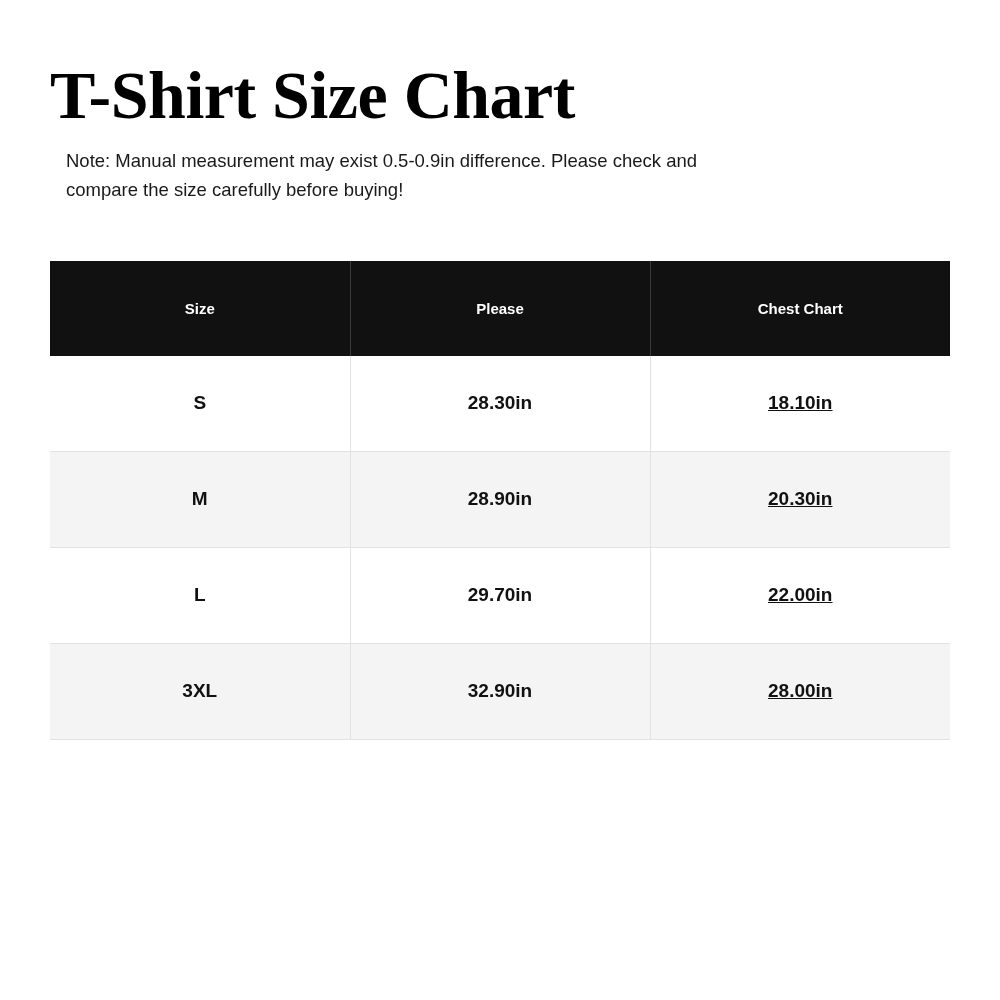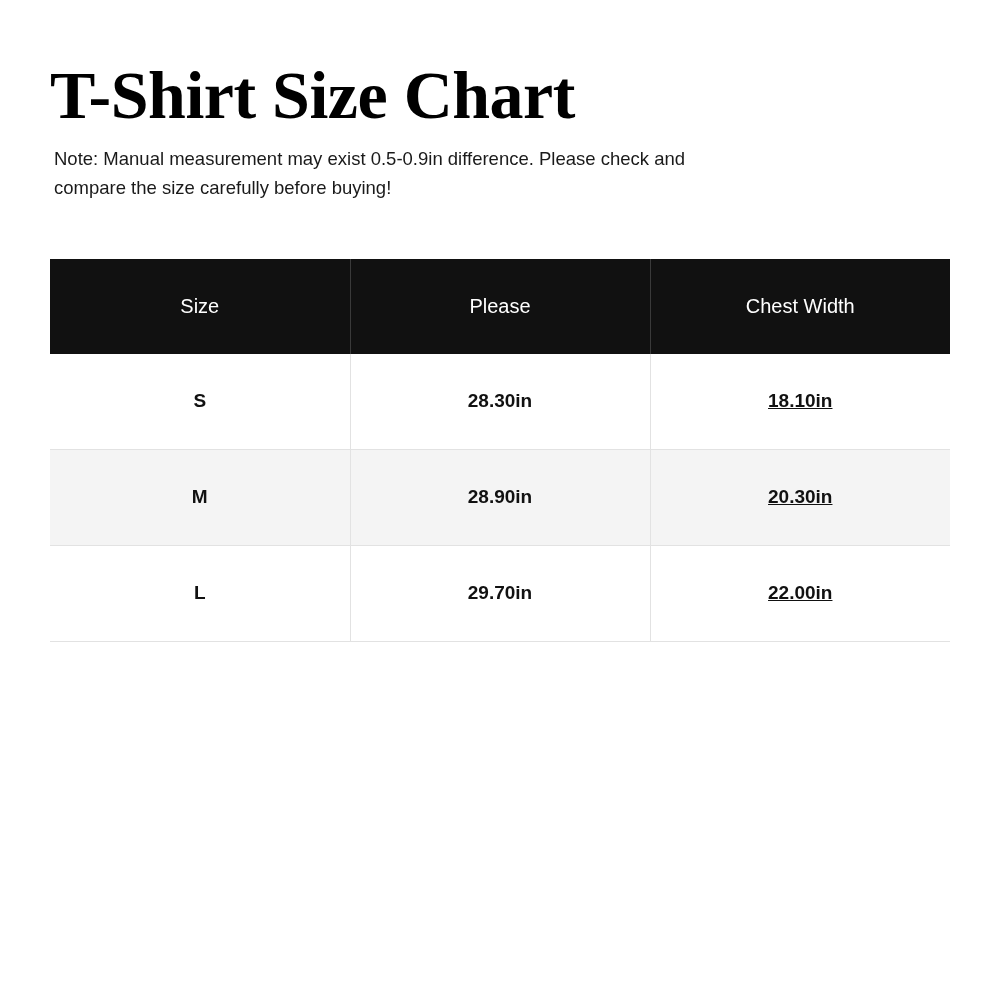--- a/index.html
+++ b/index.html
@@ -27,37 +27,37 @@
     font-size: 68px;
     line-height: 1.05;
     letter-spacing: -0.5px;
     margin: 0 0 14px 0;
     color: #000000;
   }
   .note {
     font-size: 18.5px;
     line-height: 1.55;
     color: #1a1a1a;
-    margin: 4px;
+    margin: 16px;
     max-width: 905px;
     font-weight: 400;
   }
   .table-wrap {
     margin-top: 56px;
   }
   table.size-chart {
     border-collapse: collapse;
     width: 900px;
     table-layout: fixed;
   }
   table.size-chart thead th {
     background: #111111;
     color: #ffffff;
-    font-size: 20px;
-    font-weight: 400;
+    font-size: 15px;
+    font-weight: 700;
     height: 95px;
     text-align: center;
     vertical-align: middle;
     border-right: 1px solid #3a3a3a;
     padding: 0;
   }
   table.size-chart thead th:last-child {
     border-right: none;
   }
   table.size-chart tbody td {
@@ -90,36 +90,41 @@
   <h1 class="title">T-Shirt Size Chart</h1>
 
   <p class="note">Note: Manual measurement may exist 0.5-0.9in difference. Please check and compare the size carefully before buying!</p>
 
   <div class="table-wrap">
     <table class="size-chart">
       <thead>
         <tr>
           <th>Size</th>
           <th>Please</th>
-          <th>Chest Width</th>
+          <th>Chest Chart</th>
         </tr>
       </thead>
       <tbody>
         <tr>
           <td>S</td>
           <td>28.30in</td>
           <td>18.10in</td>
         </tr>
         <tr>
           <td>M</td>
           <td>28.90in</td>
           <td>20.30in</td>
         </tr>
         <tr>
           <td>L</td>
           <td>29.70in</td>
           <td>22.00in</td>
         </tr>
+        <tr>
+          <td>3XL</td>
+          <td>32.90in</td>
+          <td>28.00in</td>
+        </tr>
       </tbody>
     </table>
   </div>
 
 </div>
 
 </body></html>

